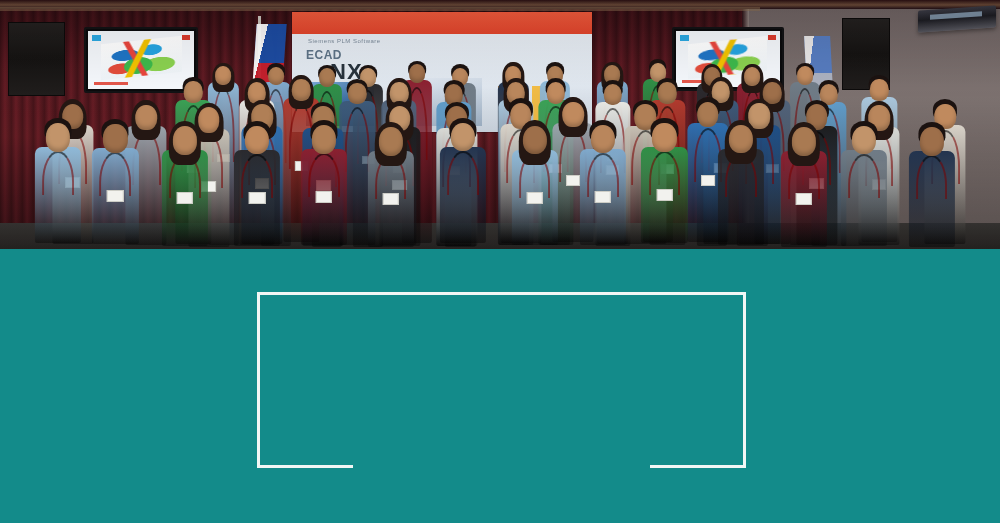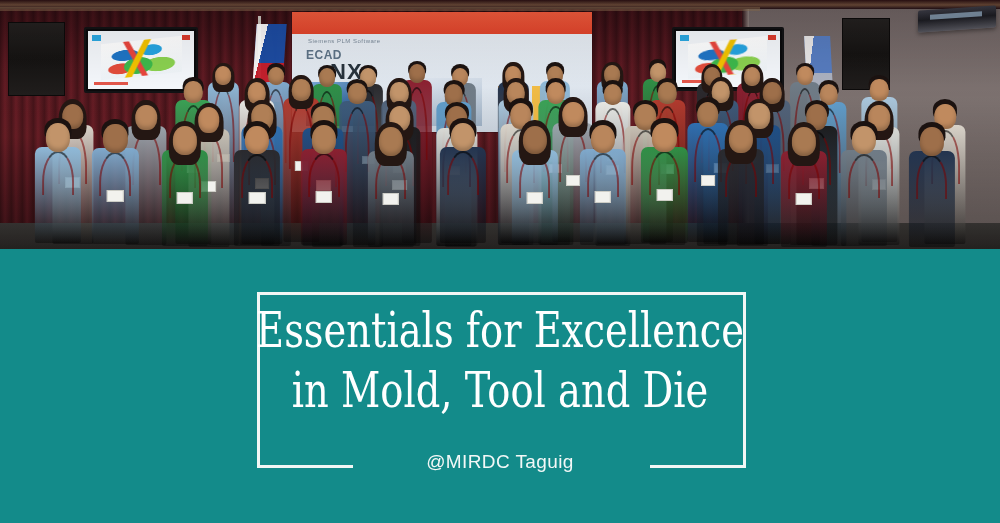--- a/index.html
+++ b/index.html
@@ -857,20 +857,15 @@
   <div class="teal-band"></div>
 
   <div class="frame">
     <div class="frame-edge fr-top"></div>
     <div class="frame-edge fr-left"></div>
     <div class="frame-edge fr-right"></div>
     <div class="frame-edge fr-bot-l"></div>
     <div class="frame-edge fr-bot-r"></div>
   </div>
 
-  <div class="title-block">
-    <div class="title-line">Essentials for Excellence</div>
-    <div class="title-line">in Mold, Tool and Die</div>
-  </div>
-
-  <div class="subtitle">@MIRDC Taguig</div>
+
 
 </div>
 
 </body></html>

